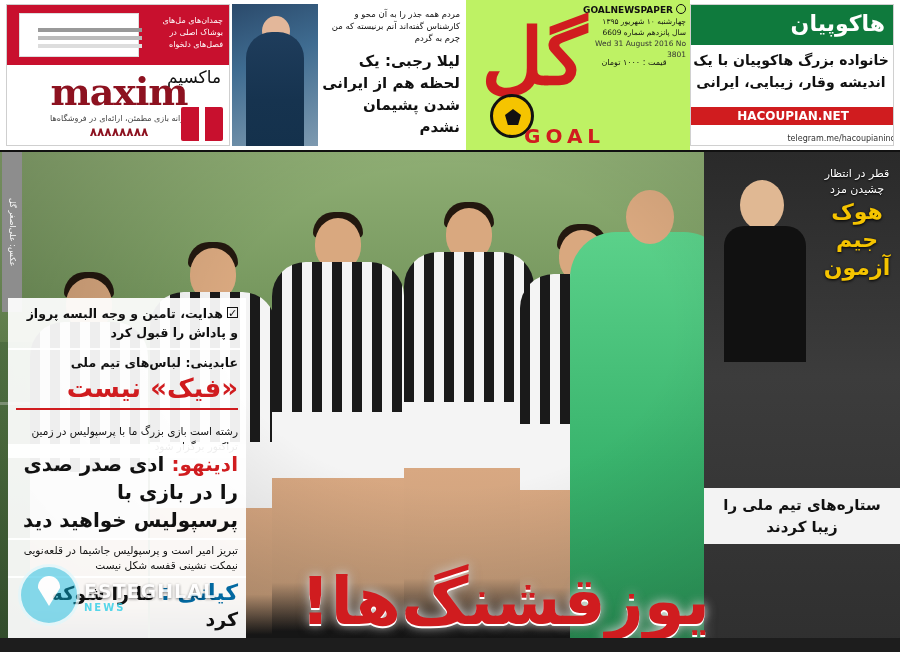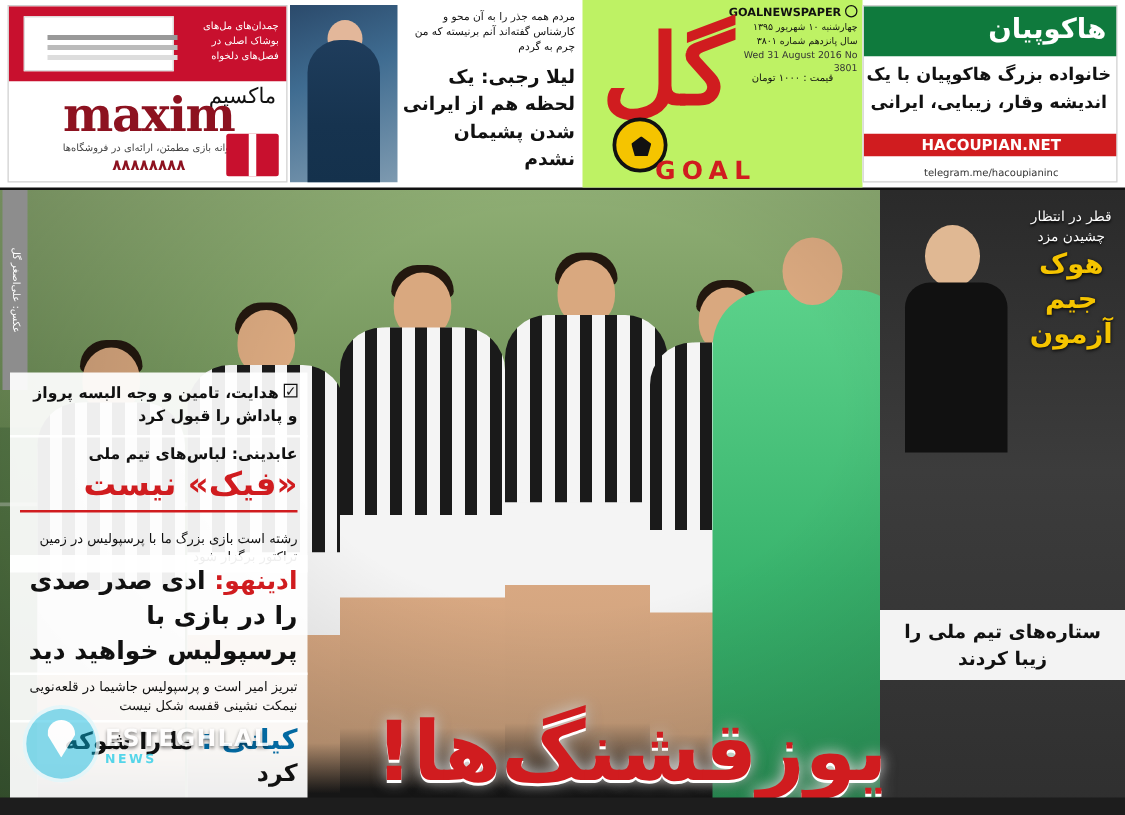--- a/index.html
+++ b/index.html
@@ -187,21 +187,21 @@
     direction: rtl; text-align: center;
     font-size: 14px; line-height: 22px; color: #111; font-weight: bold;
   }
   .ad-haco .site {
     position: absolute; bottom: 20px; left: 0; width: 204px;
     background: #d01c1f; color: #fff; text-align: center;
     font-size: 12px; font-weight: bold; line-height: 18px;
   }
   .ad-haco .tg {
     position: absolute; bottom: 2px; left: 0; width: 204px;
-    text-align: center; font-size: 8px; color: #333;
+    font-size: 8px; color: #333;
   }
 
   
   .photo-main {
     position: absolute; top: 152px; left: 0;
     width: 900px; height: 500px;
     background: linear-gradient(180deg,#6c8f5a 0%,#567a46 55%,#43663a 100%);
     overflow: hidden;
   }
   .pitch-blur {
@@ -422,21 +422,21 @@
         <div class="lead">لیلا رجبی: یک لحظه هم از ایرانی شدن پشیمان نشدم</div>
       </div>
     </div>
 
     <div class="masthead">
       <div class="gnp">
         <span class="globe"></span><span>GOALNEWSPAPER</span>
       </div>
       <div class="datebar">
         <div>چهارشنبه ۱۰ شهریور ۱۳۹۵</div>
-        <div>سال پانزدهم   شماره ۳۸۰۱</div>
+        <div>سال پانزدهم   شماره 6609</div>
         <div class="en">Wed 31 August 2016   No 3801</div>
       </div>
       <div class="price">قیمت : ۱۰۰۰ تومان</div>
       <div class="gol">گل</div>
       <div class="ball"></div>
       <div class="gol-en">GOAL</div>
     </div>
 
     <div class="ad-haco">
       <div class="grn">

